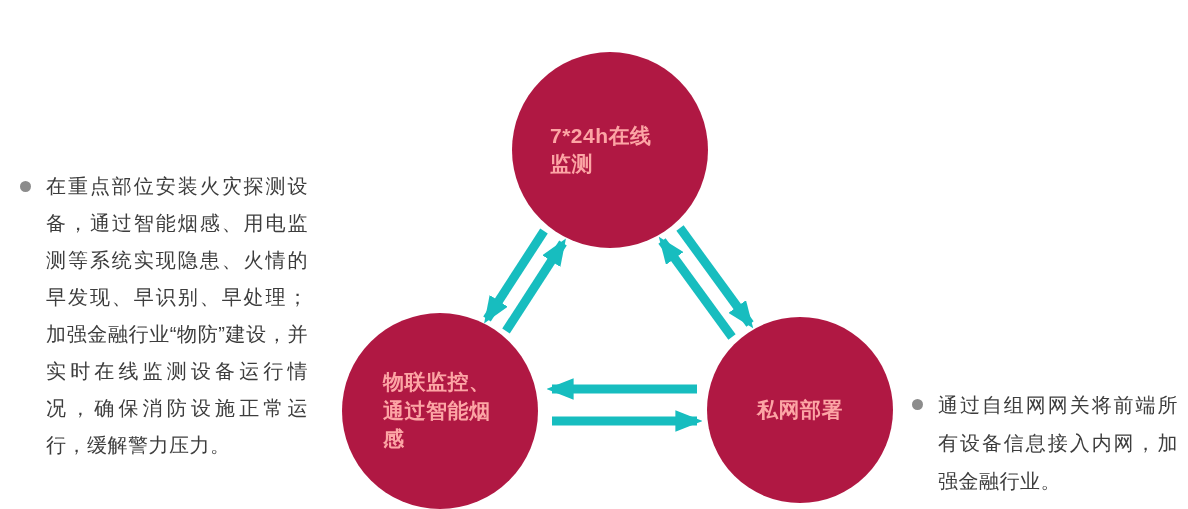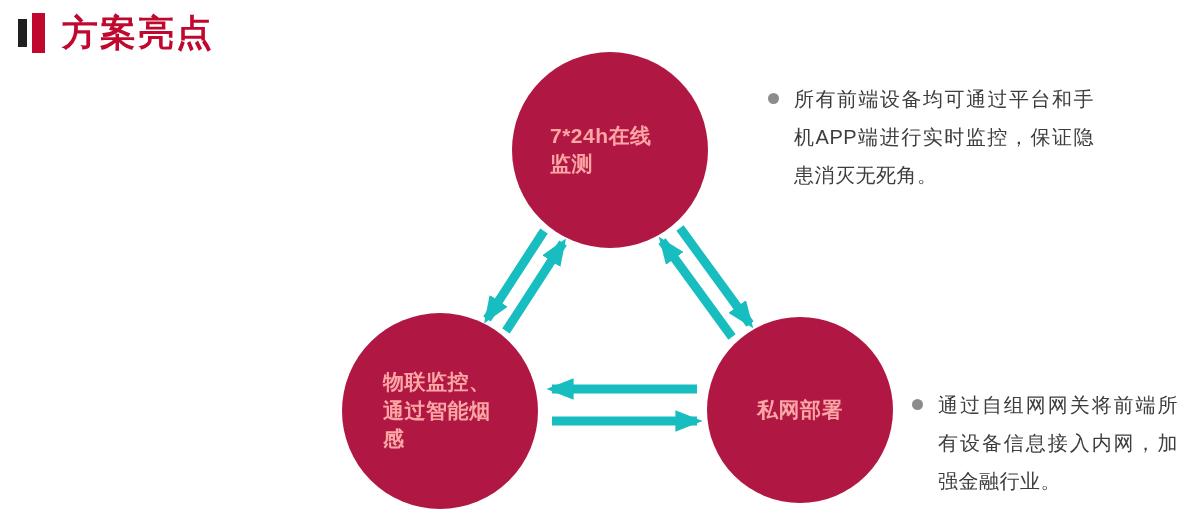--- a/index.html
+++ b/index.html
@@ -94,31 +94,26 @@
   .node-bl  { left: 342px; top: 313px; width: 196px; height: 196px; }
   .node-bl .node-label { width: 114px; }
   .node-br  { left: 707px; top: 317px; width: 186px; height: 186px; }
   .node-br .node-label { width: auto; }
 </style>
 </head>
 <body>
 
 <div class="stage">
 
-  <div class="title-row">
-    <span class="bar bar-dark"></span>
-    <span class="bar bar-red"></span>
-    <h1 class="title">方案亮点</h1>
+
+  <div class="bullet bullet-left">
+    <span class="dot"></span>
+    <p class="bullet-text">在重点部位安装火灾探测设备，通过智能烟感、用电监测等系统实现隐患、火情的早发现、早识别、早处理；加强金融行业“物防”建设，并实时在线监测设备运行情况，确保消防设施正常运行，缓解警力压力。</p>
   </div>
 
-
-  <div class="bullet bullet-topright">
-    <span class="dot"></span>
-    <p class="bullet-text">所有前端设备均可通过平台和手机APP端进行实时监控，保证隐患消灭无死角。</p>
-  </div>
 
   <div class="bullet bullet-bottomright">
     <span class="dot"></span>
     <p class="bullet-text">通过自组网网关将前端所有设备信息接入内网，加强金融行业。</p>
   </div>
 
   <svg class="arrows" viewBox="0 0 1188 509" xmlns="http://www.w3.org/2000/svg" aria-hidden="true">
     <defs>
       <marker id="head" markerUnits="strokeWidth" markerWidth="3" markerHeight="2.4" refX="2.4" refY="1.2" orient="auto">
         <path class="arrow-head" d="M0,0 L3,1.2 L0,2.4 Z"></path>

